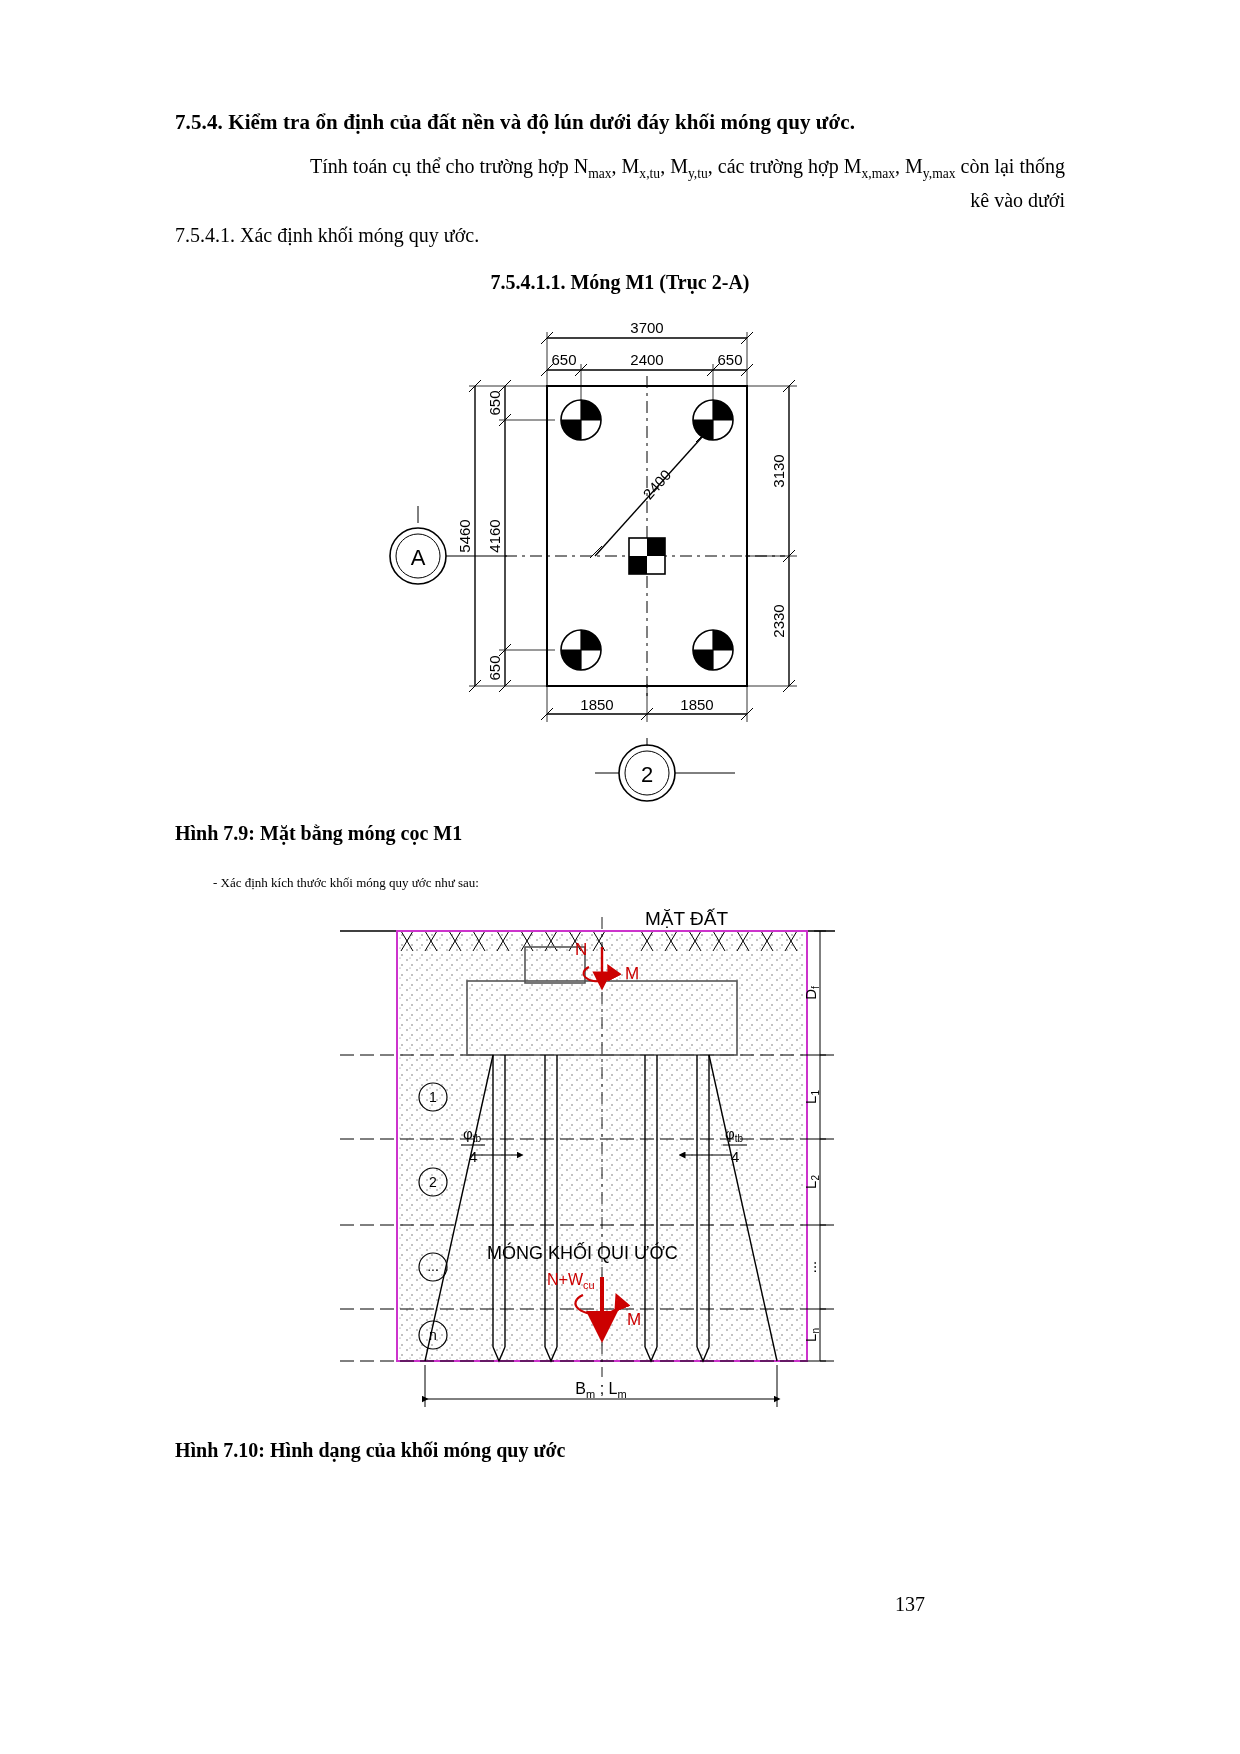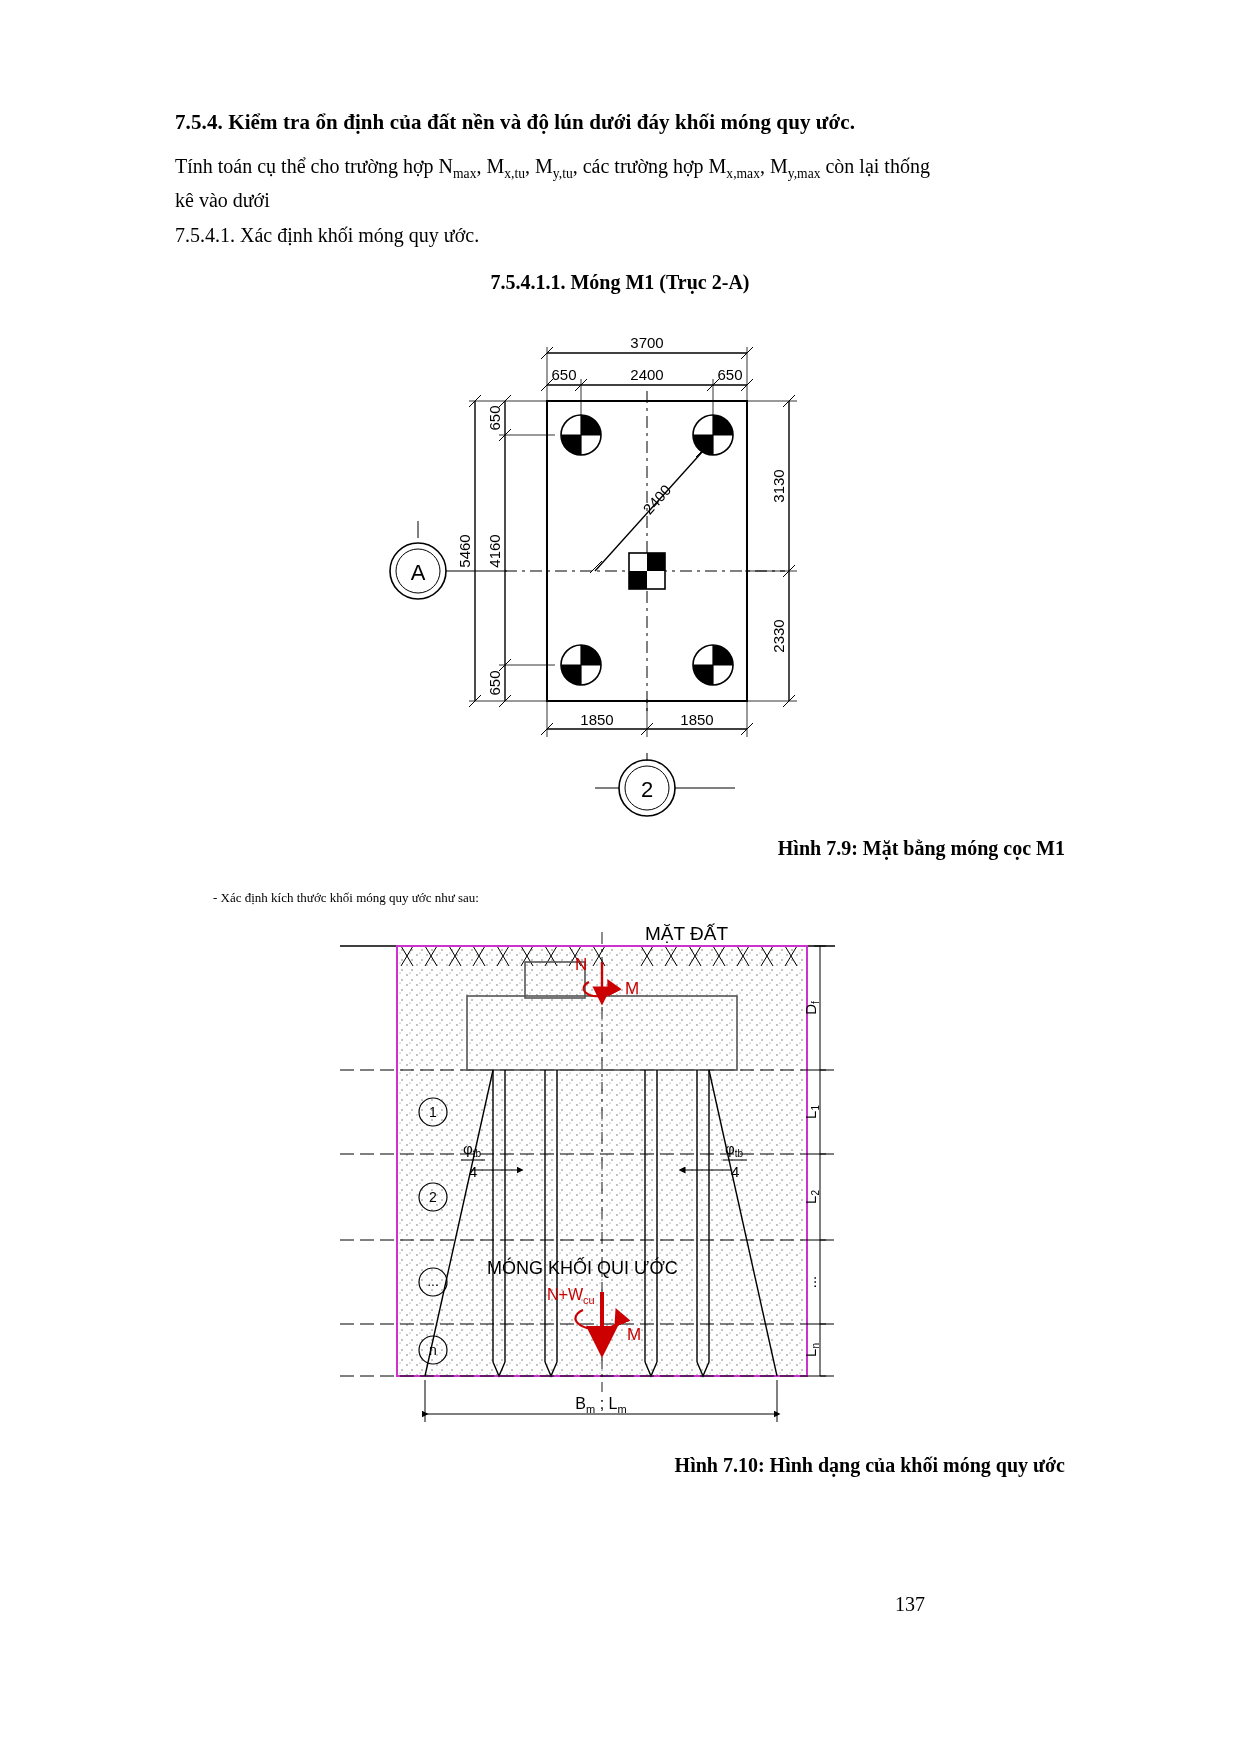--- a/index.html
+++ b/index.html
@@ -24,35 +24,36 @@
   h1.sec {
     font-size:21px;
     font-weight:bold;
     margin:0 0 18px 0;
     letter-spacing:0.1px;
   }
   p.body {
     font-size:20px;
     margin:0 0 4px 0;
     line-height:1.33;
+    text-align:right;
   }
   h2.sec {
     font-size:20px;
     font-weight:normal;
     margin:10px 0 0 0;
   }
   h3.sec {
     font-size:20px;
     font-weight:bold;
     margin:24px 0 0 0;
     text-align:center;
   }
   sub { font-size:0.68em; }
   .fig-caption {
-    text-align:right;
+    text-align:left;
     font-weight:bold;
     font-size:20px;
     margin:0;
   }
   .note {
     font-size:13px;
     margin:0;
     padding-left:38px;
   }
   .pageno {
@@ -77,21 +78,21 @@
 
     <p class="body">
       <span>Tính toán cụ thể cho trường hợp N</span><sub>max</sub><span>, M</span><sub>x,tu</sub><span>, M</span><sub>y,tu</sub><span>, các trường hợp M</span><sub>x,max</sub><span>, M</span><sub>y,max</sub><span> còn lại thống</span>
     </p>
     <p class="body">kê vào dưới</p>
 
     <h2 class="sec">7.5.4.1. Xác định khối móng quy ước.</h2>
 
     <h3 class="sec">7.5.4.1.1. Móng M1 (Trục 2-A)</h3>
 
-    <div class="figwrap" style="margin-top:39px;">
+    <div class="figwrap" style="margin-top:24px;">
       <svg width="890" height="500" viewBox="0 0 890 500">
         <g stroke="#000" fill="none" stroke-width="1.4">
 
           <rect x="372" y="68" width="200" height="300" stroke-width="2"></rect>
 
           <line x1="472" y1="58" x2="472" y2="378" stroke-dasharray="12 5 3 5" stroke-width="1"></line>
           <line x1="330" y1="238" x2="610" y2="238" stroke-dasharray="12 5 3 5" stroke-width="1"></line>
 
           <line x1="372" y1="20" x2="572" y2="20"></line>
           <line x1="372" y1="14" x2="372" y2="70" stroke-width="0.8"></line>

